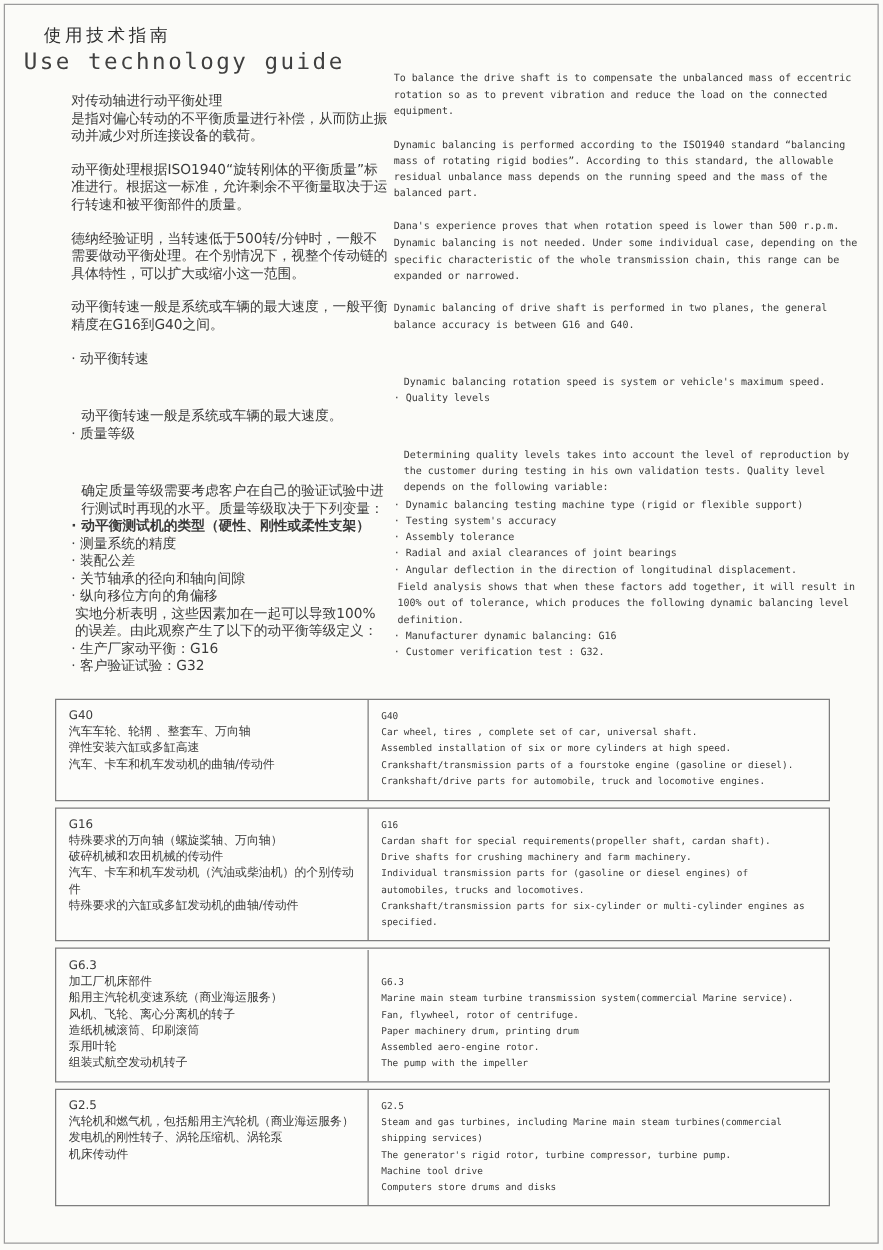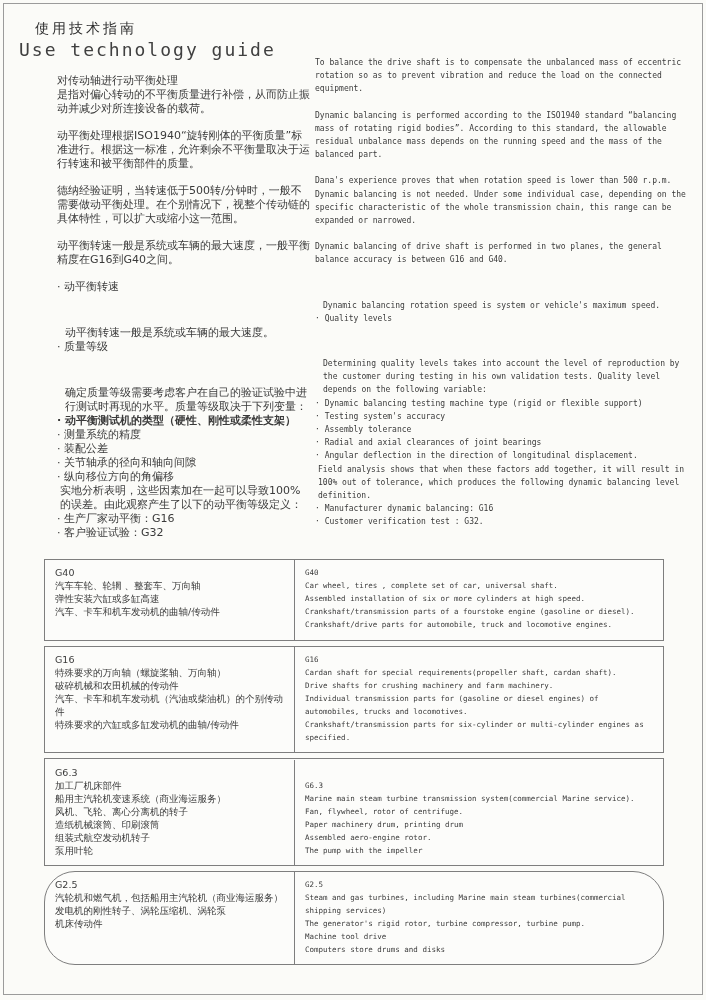--- a/index.html
+++ b/index.html
@@ -145,33 +145,33 @@
           <div class="t-line">Crankshaft/transmission parts for six-cylinder or multi-cylinder engines as specified.</div>
         </div>
       </div>
       <div class="t-row" style="min-height: 108px; align-items: flex-end;">
         <div class="t-cell t-cell-zh">
           <div class="t-line">G6.3</div>
           <div class="t-line">加工厂机床部件</div>
           <div class="t-line">船用主汽轮机变速系统（商业海运服务）</div>
           <div class="t-line">风机、飞轮、离心分离机的转子</div>
           <div class="t-line">造纸机械滚筒、印刷滚筒</div>
+          <div class="t-line">泵用叶轮</div>
           <div class="t-line">组装式航空发动机转子</div>
-          <div class="t-line">泵用叶轮</div>
         </div>
         <div class="t-cell t-cell-en">
           <div class="t-line">G6.3</div>
           <div class="t-line">Marine main steam turbine transmission system(commercial Marine service).</div>
           <div class="t-line">Fan, flywheel, rotor of centrifuge.</div>
           <div class="t-line">Paper machinery drum, printing drum</div>
           <div class="t-line">Assembled aero-engine rotor.</div>
           <div class="t-line">The pump with the impeller</div>
         </div>
       </div>
-      <div class="t-row" style="min-height: 78px; border-radius: 31px;">
+      <div class="t-row" style="min-height: 78px;">
         <div class="t-cell t-cell-zh">
           <div class="t-line">G2.5</div>
           <div class="t-line">汽轮机和燃气机，包括船用主汽轮机（商业海运服务）</div>
           <div class="t-line">发电机的刚性转子、涡轮压缩机、涡轮泵</div>
           <div class="t-line">机床传动件</div>
         </div>
         <div class="t-cell t-cell-en">
           <div class="t-line">G2.5</div>
           <div class="t-line">Steam and gas turbines, including Marine main steam turbines(commercial shipping services)</div>
           <div class="t-line">The generator's rigid rotor, turbine compressor, turbine pump.</div>

